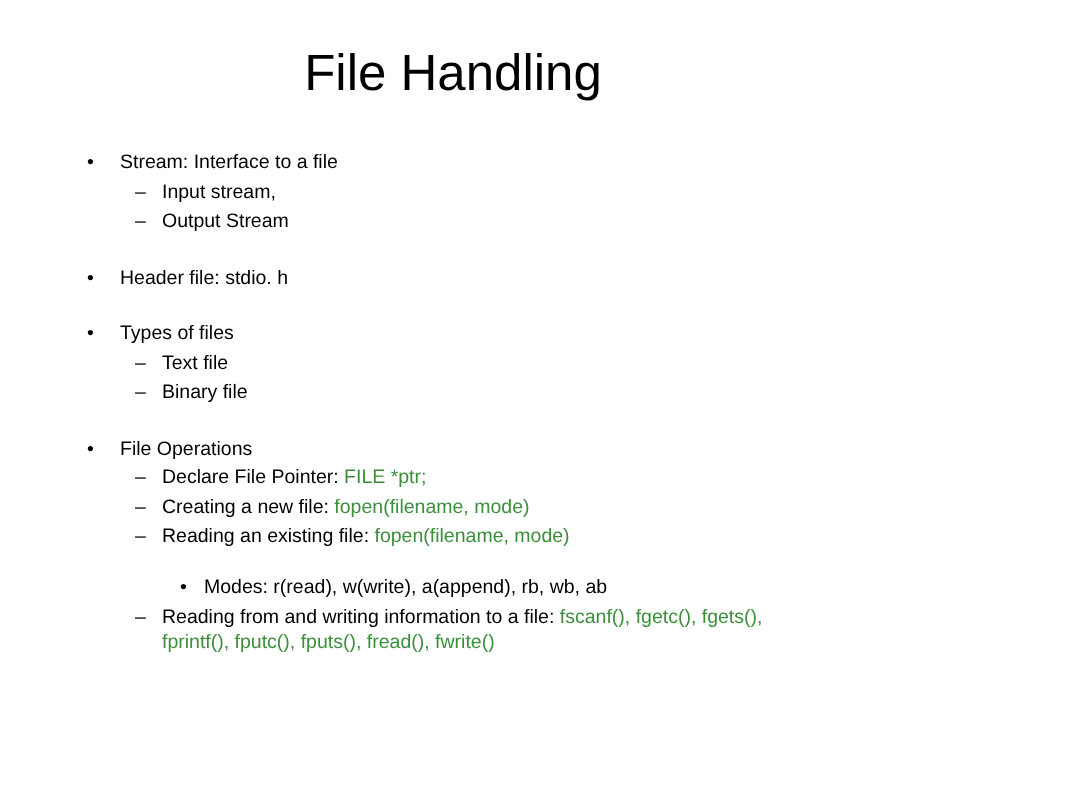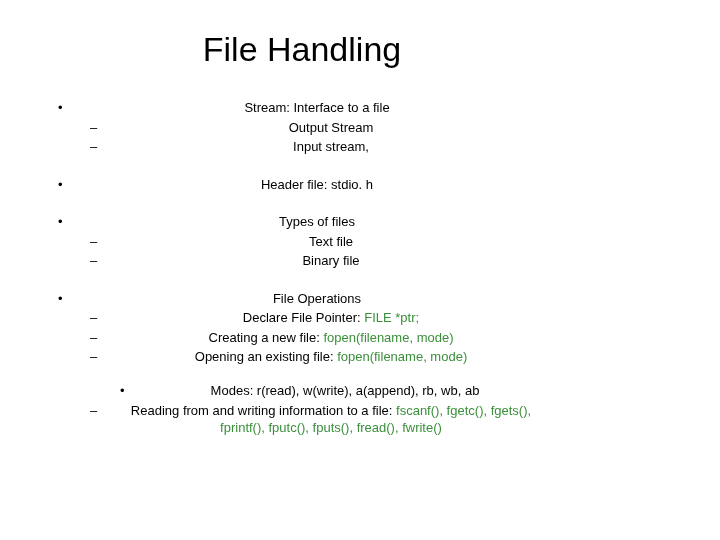--- a/index.html
+++ b/index.html
@@ -17,21 +17,21 @@
     height: 540px;
     padding: 20px 50px 40px 50px;
     position: relative;
   }
   .title {
     font-size: 34px;
     text-align: center;
     margin: 10px 0 30px 0;
     font-weight: normal;
   }
-  ul.level1 { list-style: none; margin: 0; padding: 0; text-align: center; }
+  ul.level1 { list-style: none; margin: 0; padding: 0; }
   ul.level1 > li {
     position: relative;
     margin-bottom: 20px;
     padding-left: 30px;
     font-size: 13px;
     line-height: 1.35;
   }
   ul.level1 > li::before {
     content: "•";
     position: absolute;
@@ -68,22 +68,22 @@
 <body>
 
 <div class="slide">
   <h1 class="title">File Handling</h1>
 
   <ul class="level1">
 
     <li>
       <span>Stream: Interface to a file</span>
       <ul class="level2">
+        <li>Input stream,</li>
         <li>Output Stream</li>
-        <li>Input stream,</li>
       </ul>
     </li>
 
     <li>Header file: stdio. h</li>
 
     <li>
       <span>Types of files</span>
       <ul class="level2">
         <li>Text file</li>
         <li>Binary file</li>
@@ -93,21 +93,21 @@
     <li>
       <span>File Operations</span>
       <ul class="level2">
         <li>
           <span>Declare File Pointer: </span><span class="green">FILE *ptr;</span>
         </li>
         <li>
           <span>Creating a new file: </span><span class="green">fopen(filename, mode)</span>
         </li>
         <li>
-          <span>Opening an existing file: </span><span class="green">fopen(filename, mode)</span>
+          <span>Reading an existing file: </span><span class="green">fopen(filename, mode)</span>
           <ul class="level3">
             <li>Modes: r(read), w(write), a(append), rb, wb, ab</li>
           </ul>
         </li>
         <li>
           <span>Reading from and writing information to a file: </span><span class="green">fscanf(), fgetc(), fgets(), fprintf(), fputc(), fputs(), fread(), fwrite()</span>
         </li>
       </ul>
     </li>
 

